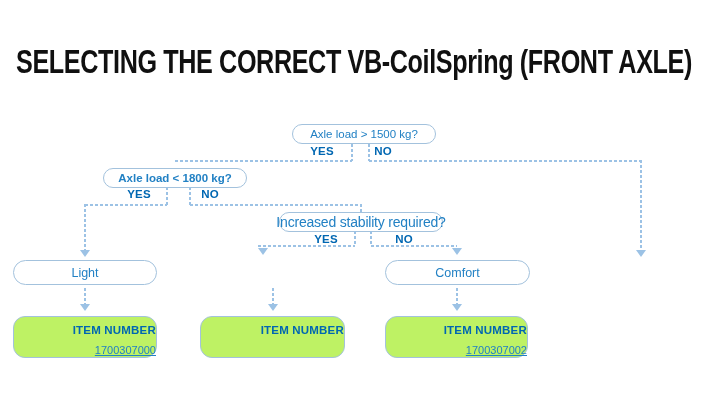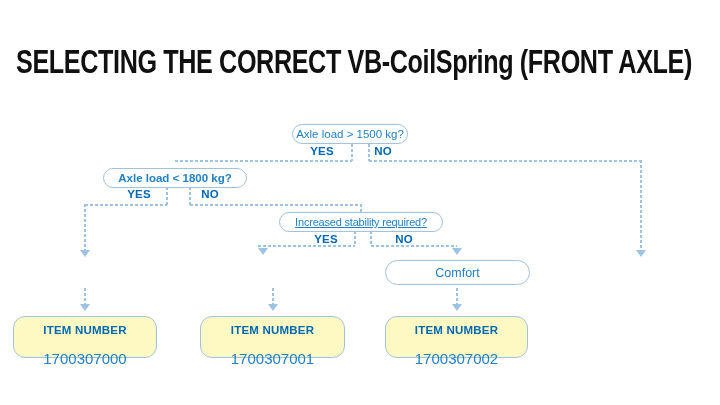--- a/index.html
+++ b/index.html
@@ -10,50 +10,50 @@
   .title { position:absolute; left:16px; top:44px; line-height:34px;
            font-size:34px; font-weight:bold; letter-spacing:-0.5px;
            color:var(--title-color,#101010); white-space:nowrap;
            transform:scaleX(0.74); transform-origin:0 50%; }
 
   .pill { position:absolute; background:#fff;
           border:1.5px solid var(--border-blue,#a3c2dd); border-radius:12px;
           color:var(--text-blue,#2281c4); display:flex; align-items:center;
           justify-content:center; white-space:nowrap; }
   .pill.q { height:20px; font-size:11.5px; border-radius:10px; }
-  .pill.q.narrow { font-size:11px; letter-spacing:-0.2px;text-decoration:underline; }
+  .pill.q.narrow { font-size:14px; letter-spacing:-0.2px; }
   .pill.r { height:25px; font-size:12.5px; border-radius:13px; }
 
   .yn { position:absolute; width:40px; height:13px; text-align:center;
         font-size:11.5px; font-weight:bold; line-height:13px;
         color:var(--bold-blue,#0067b2); letter-spacing:0.2px; }
 
   .hline { position:absolute; height:2px;
            background:repeating-linear-gradient(90deg,var(--line-blue,#9cc2e5) 0 3px,transparent 3px 5px); }
   .vline { position:absolute; width:2px;
            background:repeating-linear-gradient(180deg,var(--line-blue,#9cc2e5) 0 3px,transparent 3px 5px); }
   .arrow { position:absolute; width:0; height:0;
            border-left:5px solid transparent; border-right:5px solid transparent;
            border-top:7px solid var(--line-blue,#9cc2e5); }
 
-  .item-box { position:absolute; background:#fef9c3; height:42px;
+  .item-box { position:absolute; background:#bef264; height:42px;
               border:1.5px solid var(--border-blue,#a3c2dd); border-radius:12px;
-              text-align:center; padding-top:6px; }
+              text-align:right; padding-top:6px; }
   .item-box .lbl { font-size:11.5px; font-weight:bold; color:var(--bold-blue,#0067b2);
                    letter-spacing:0.2px; line-height:14px; }
-  .item-box .num { font-size:15px; color:var(--text-blue,#2281c4); line-height:17px; margin-top:13px; }
+  .item-box .num { font-size:11px; color:var(--text-blue,#2281c4); line-height:17px; margin-top:5px;text-decoration:underline; }
 </style>
 </head>
 <body>
 
 <div id="canvas">
 
   <div class="title">SELECTING THE CORRECT VB-CoilSpring (FRONT AXLE)</div>
 
-  <div class="pill q" style="left:292px; top:124px; width:116px;">Axle load &gt; 1500 kg?</div>
+  <div class="pill q" style="left:292px; top:124px; width:144px;">Axle load &gt; 1500 kg?</div>
   <div class="yn" style="left:302px; top:145px;">YES</div>
   <div class="yn" style="left:363px; top:145px;">NO</div>
   <div class="vline" style="left:351px; top:144px; height:17px;"></div>
   <div class="vline" style="left:368px; top:144px; height:17px;"></div>
   <div class="hline" style="left:175px; top:160px; width:177px;"></div>
   <div class="hline" style="left:369px; top:160px; width:273px;"></div>
   <div class="vline" style="left:640px; top:160px; height:90px;"></div>
   <div class="arrow" style="left:636px; top:250px;"></div>
 
   <div class="pill q" style="left:103px; top:168px; width:144px;font-weight:bold;">Axle load &lt; 1800 kg?</div>
@@ -70,35 +70,35 @@
   <div class="pill q narrow" style="left:279px; top:212px; width:164px;">Increased stability required?</div>
   <div class="yn" style="left:306px; top:233px;">YES</div>
   <div class="yn" style="left:384px; top:233px;">NO</div>
   <div class="vline" style="left:354px; top:231px; height:15px;"></div>
   <div class="vline" style="left:370px; top:231px; height:15px;"></div>
   <div class="hline" style="left:258px; top:245px; width:97px;"></div>
   <div class="arrow" style="left:258px; top:248px;"></div>
   <div class="hline" style="left:371px; top:245px; width:86px;"></div>
   <div class="arrow" style="left:452px; top:248px;"></div>
 
+  <div class="pill r" style="left:13px;  top:260px; width:144px;">Light</div>
   <div class="pill r" style="left:385px; top:260px; width:145px;text-align:right;">Comfort</div>
 
   <div class="vline" style="left:84px;  top:288px; height:16px;"></div>
   <div class="arrow" style="left:80px;  top:304px;"></div>
   <div class="vline" style="left:272px; top:288px; height:16px;"></div>
   <div class="arrow" style="left:268px; top:304px;"></div>
   <div class="vline" style="left:456px; top:288px; height:16px;"></div>
   <div class="arrow" style="left:452px; top:304px;"></div>
 
   <div class="item-box" style="left:13px; top:316px; width:144px;">
     <div class="lbl">ITEM NUMBER</div>
     <div class="num">1700307000</div>
   </div>
   <div class="item-box" style="left:200px; top:316px; width:145px;">
     <div class="lbl">ITEM NUMBER</div>
-    <div class="num">1700307001</div>
   </div>
   <div class="item-box" style="left:385px; top:316px; width:143px;">
     <div class="lbl">ITEM NUMBER</div>
     <div class="num">1700307002</div>
   </div>
 
 </div>
 
 </body></html>

